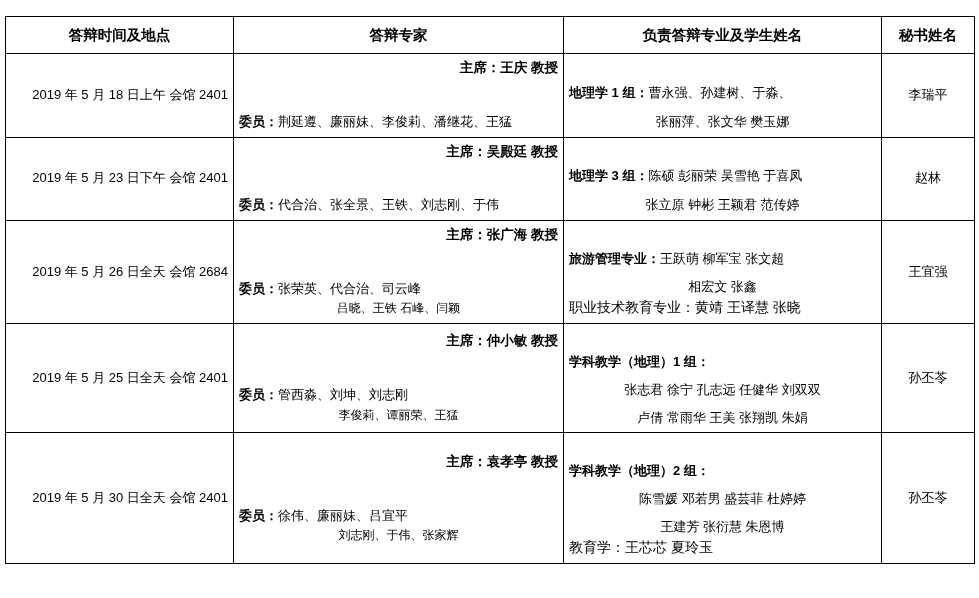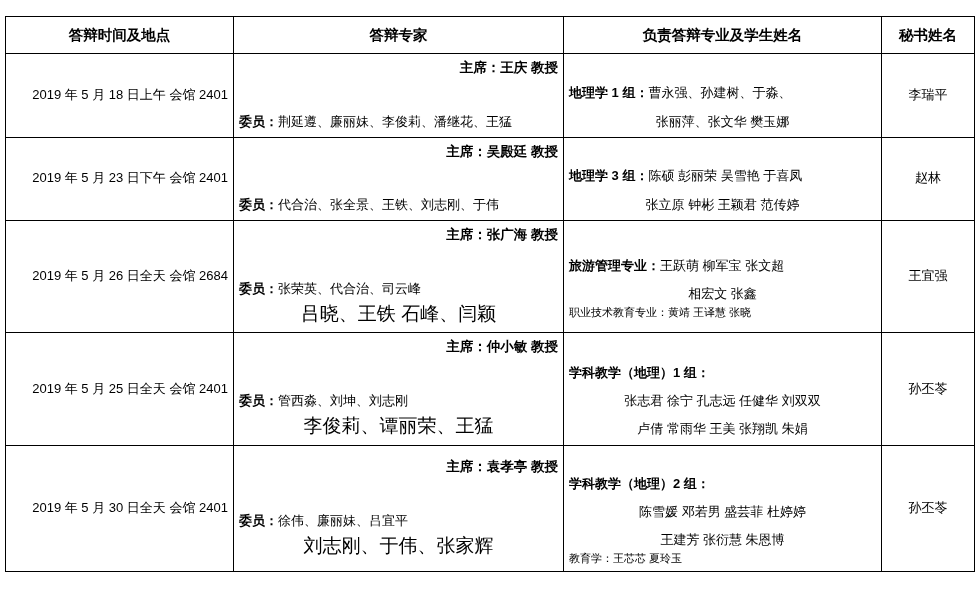--- a/index.html
+++ b/index.html
@@ -60,37 +60,37 @@
     margin-bottom: 1px;
   }
   .exp-members {
     text-align: left;
     font-size: 13px;
     margin-top: 33px;
   }
   .exp-members .lbl { font-weight: bold; }
   .exp-extra {
     text-align: center;
-    font-size: 19px;
+    font-size: 12px;
   }
   .mj-line {
     font-size: 13px;
     margin-top: 24px;
   }
   .mj-line .grp {
     font-weight: bold;
   }
   .mj-cont {
     text-align: center;
     font-size: 13px;
     margin-top: 8px;
   }
   .mj-left {
     text-align: left;
-    font-size: 11px;
+    font-size: 14px;
   }
 </style>
 </head>
 <body>
 
 <div class="sheet">
   <table class="defense-table">
     <colgroup>
       <col class="c-time">
       <col class="c-exp">

